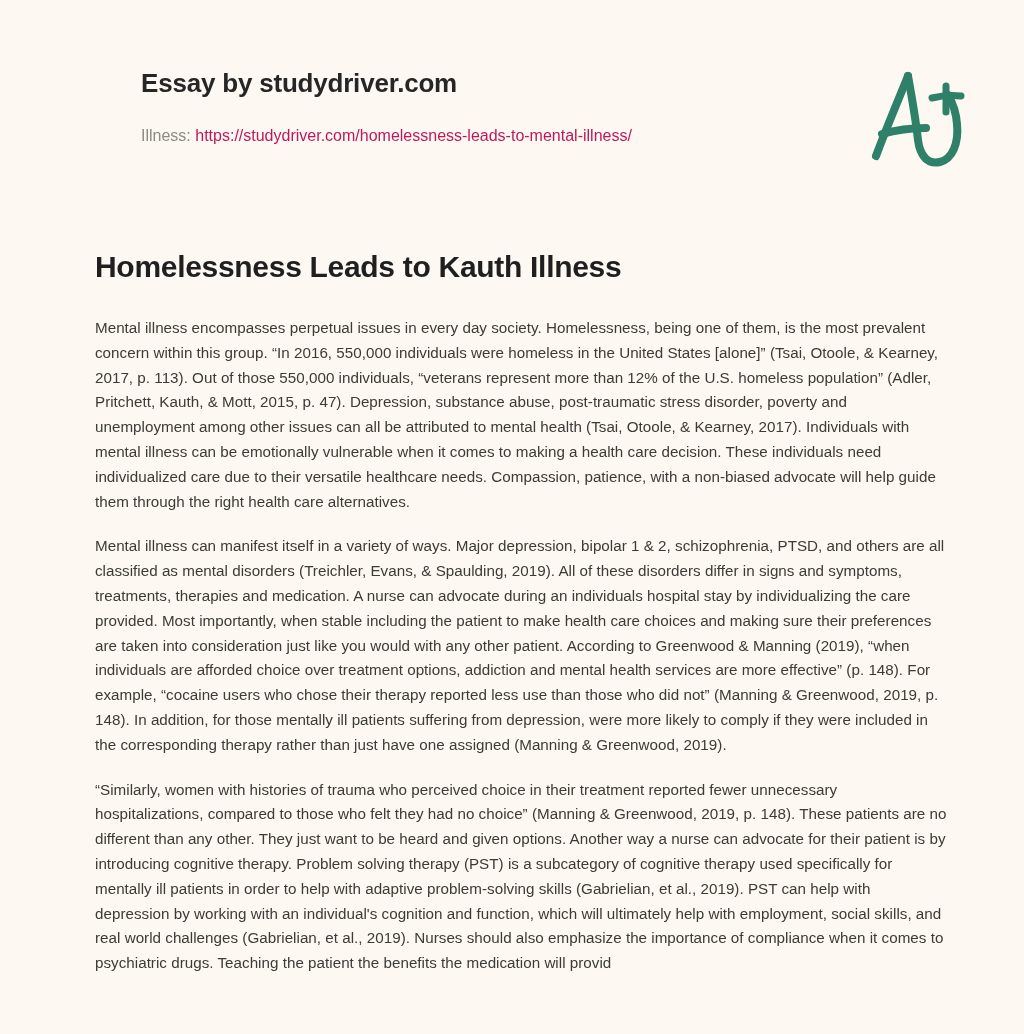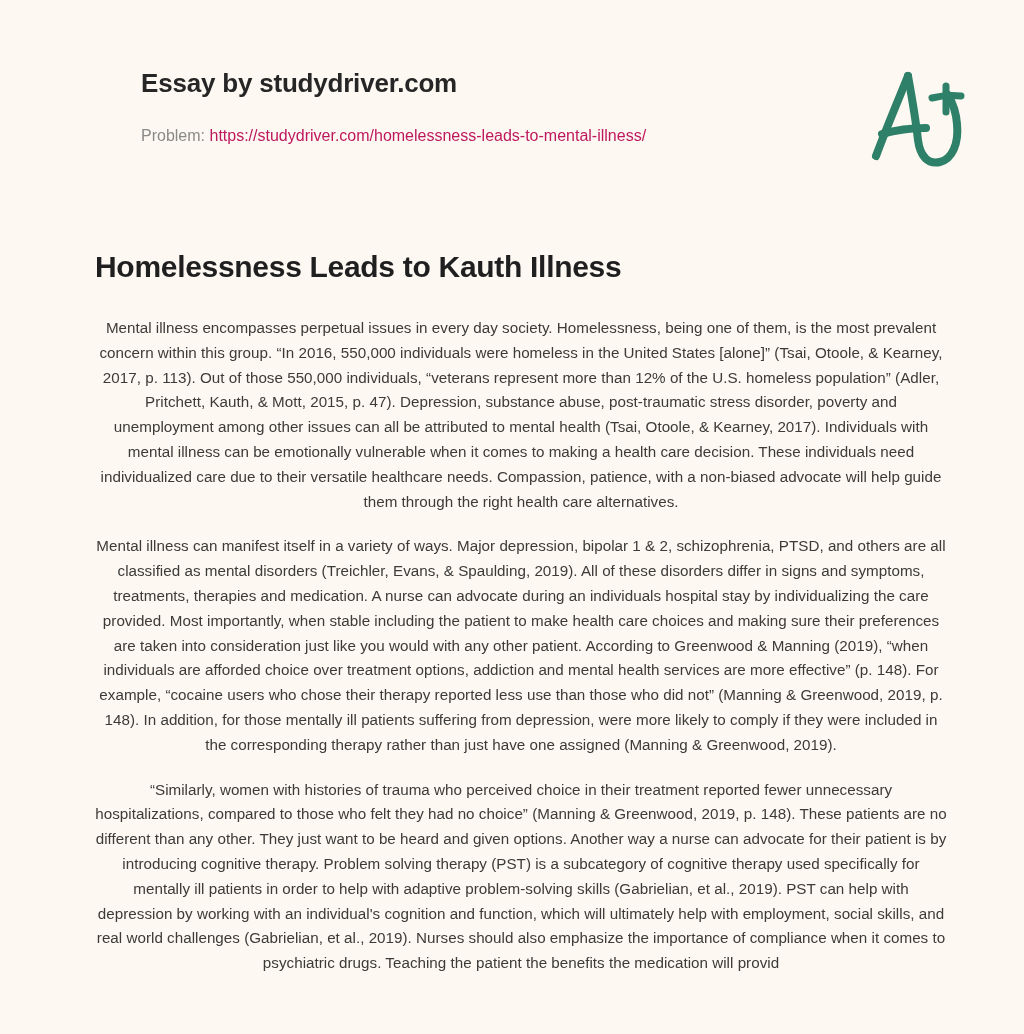--- a/index.html
+++ b/index.html
@@ -93,38 +93,38 @@
 
   .article-body {
     margin-top: 30px;
   }
 
   .article-body p {
     margin: 0 0 20px 0;
     font-size: 15.2px;
     line-height: 24.8px;
     color: #3c3b38;
-    text-align: center;
+    text-align: left;
     letter-spacing: 0.02px;
   }
   .article-body p:last-child {
     margin-bottom: 8px;
   }
 </style>
 </head>
 <body>
 
 <div class="page">
 
   <div class="header">
 
     <div class="brand-line">Essay by studydriver.com</div>
 
     <div class="source-line">
-      <span class="source-label">Problem:</span>
+      <span class="source-label">Illness:</span>
       <a class="source-url" href="#">https://studydriver.com/homelessness-leads-to-mental-illness/</a>
     </div>
 
     <div class="logo">
       <svg viewBox="0 0 120 115" xmlns="http://www.w3.org/2000/svg">
         <g fill="none" stroke="#2e8068" stroke-linecap="round" stroke-linejoin="round">
 
           <path d="M52 14 C44 34, 32 62, 20 94" stroke-width="8"></path>
 
           <path d="M52 14 C56 36, 60 60, 62 78 C64 94, 72 103, 84 100 C96 97, 103 82, 101 62 C100 48, 95 38, 92 33" stroke-width="8"></path>

